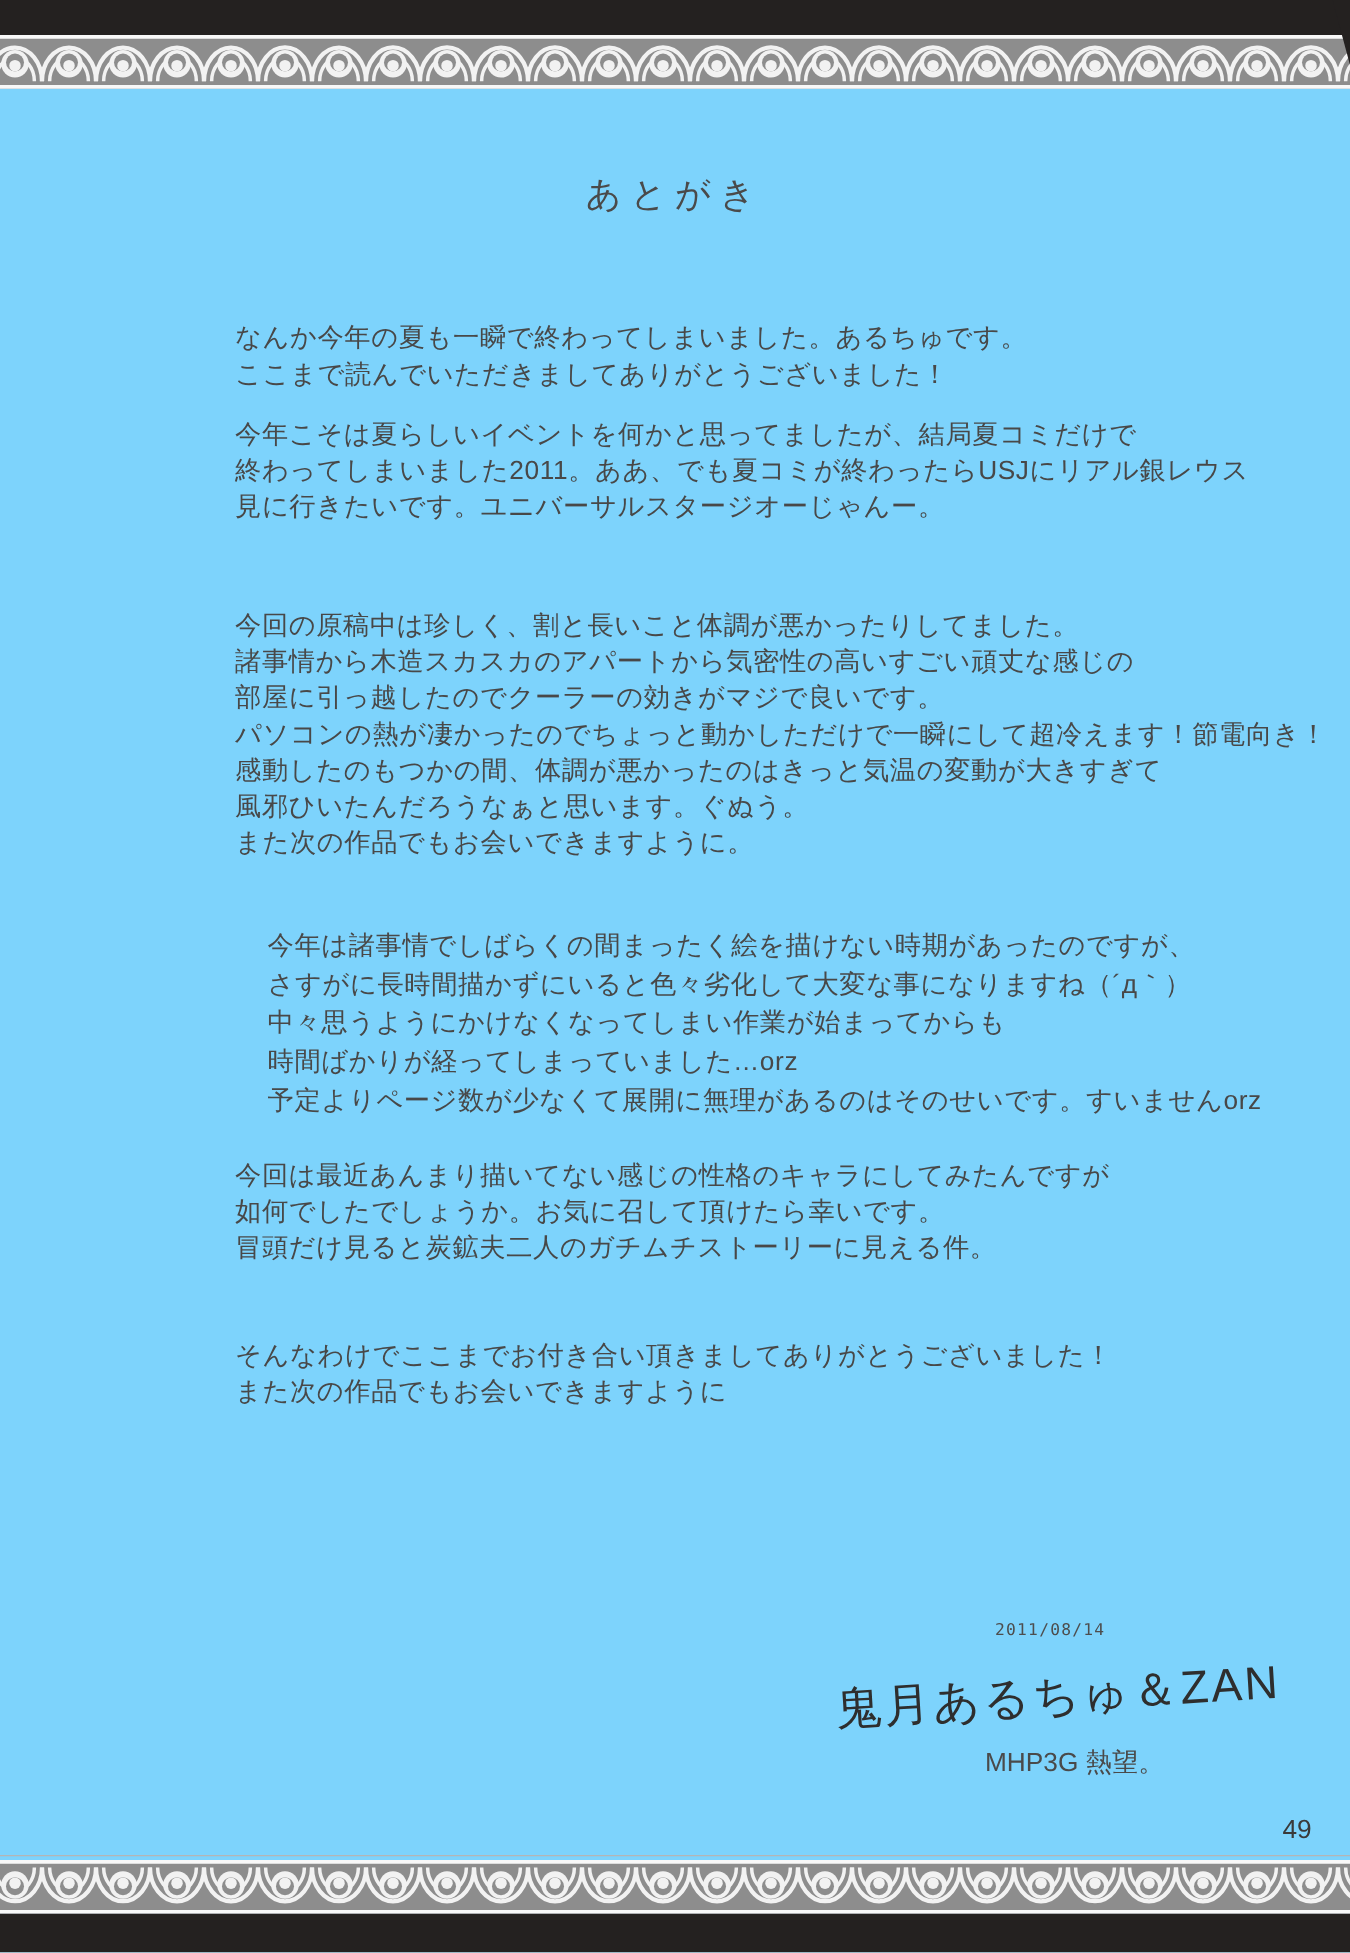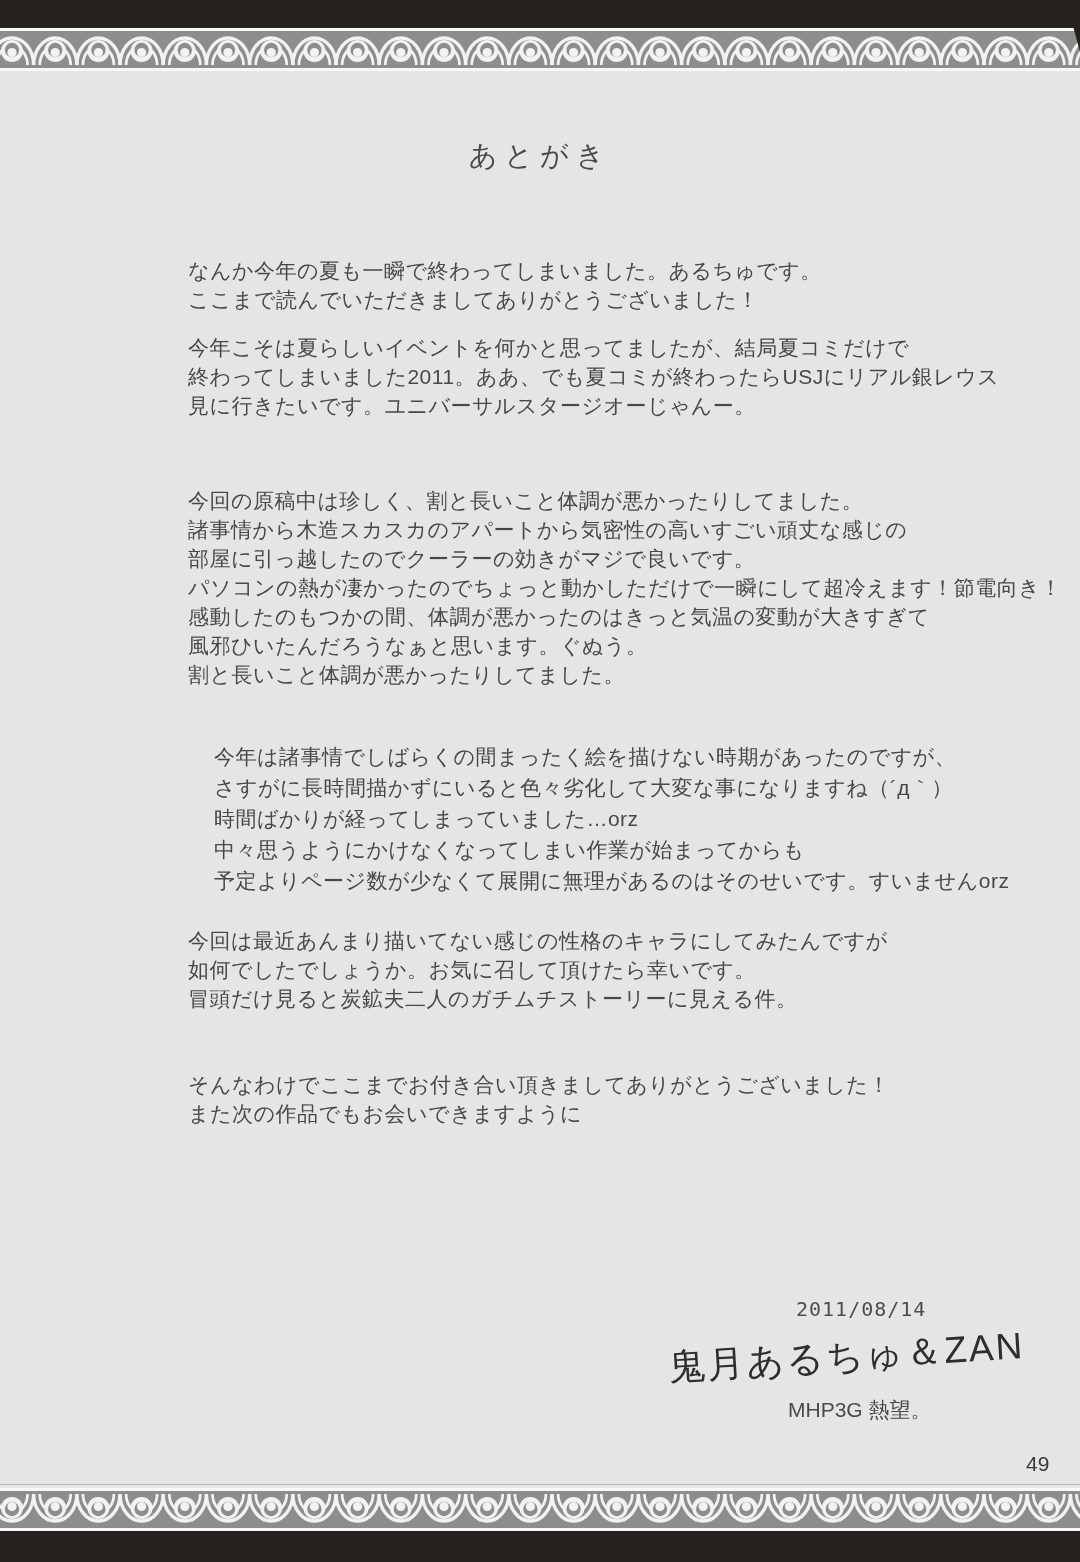--- a/index.html
+++ b/index.html
@@ -3,21 +3,21 @@
 <meta charset="utf-8">
 <style>
   * { margin: 0; padding: 0; box-sizing: border-box; }
   html, body { background: #ffffff; }
   body { font-family: "Liberation Sans", "DejaVu Sans", sans-serif; }
 
   .page {
     position: relative;
     width: 1080px;
     height: 1562px;
-    background: #e5e5e5;
+    background: #7dd3fc;
     overflow: hidden;
   }
 
   
   .top-border { position: absolute; top: 0; left: 0; width: 1080px; }
   .bottom-border { position: absolute; top: 1484px; left: 0; width: 1080px; }
 
   .dark-band-top    { width: 1080px; height: 28px; background: #242120; }
   .dark-band-bottom { width: 1080px; height: 33px; background: #242120; }
 
@@ -72,21 +72,21 @@
   .paragraph:nth-child(4) { top: 741px; line-height: 31px; margin-left: 26px; }
   .paragraph:nth-child(5) { top: 926px; }
   .paragraph:nth-child(6) { top: 1070px; }
 
   
   .date-line {
     position: absolute;
     top: 1297px;
     left: 796px;
     font-family: "DejaVu Sans Mono", "Liberation Mono", monospace;
-    font-size: 20px;
+    font-size: 13px;
     letter-spacing: 1px;
     color: #4d4d4d;
   }
   .signature {
     position: absolute;
     top: 1332px;
     left: 668px;
     font-size: 37px;
     font-weight: 300;
     letter-spacing: 2px;
@@ -271,27 +271,27 @@
         <div class="line">終わってしまいました2011。ああ、でも夏コミが終わったらUSJにリアル銀レウス</div>
         <div class="line">見に行きたいです。ユニバーサルスタージオーじゃんー。</div>
       </div>
       <div class="paragraph">
         <div class="line">今回の原稿中は珍しく、割と長いこと体調が悪かったりしてました。</div>
         <div class="line">諸事情から木造スカスカのアパートから気密性の高いすごい頑丈な感じの</div>
         <div class="line">部屋に引っ越したのでクーラーの効きがマジで良いです。</div>
         <div class="line">パソコンの熱が凄かったのでちょっと動かしただけで一瞬にして超冷えます！節電向き！</div>
         <div class="line">感動したのもつかの間、体調が悪かったのはきっと気温の変動が大きすぎて</div>
         <div class="line">風邪ひいたんだろうなぁと思います。ぐぬう。</div>
-        <div class="line">割と長いこと体調が悪かったりしてました。</div>
+        <div class="line">また次の作品でもお会いできますように。</div>
       </div>
       <div class="paragraph">
         <div class="line">今年は諸事情でしばらくの間まったく絵を描けない時期があったのですが、</div>
         <div class="line">さすがに長時間描かずにいると色々劣化して大変な事になりますね（´д｀）</div>
+        <div class="line">中々思うようにかけなくなってしまい作業が始まってからも</div>
         <div class="line">時間ばかりが経ってしまっていました…orz</div>
-        <div class="line">中々思うようにかけなくなってしまい作業が始まってからも</div>
         <div class="line">予定よりページ数が少なくて展開に無理があるのはそのせいです。すいませんorz</div>
       </div>
       <div class="paragraph">
         <div class="line">今回は最近あんまり描いてない感じの性格のキャラにしてみたんですが</div>
         <div class="line">如何でしたでしょうか。お気に召して頂けたら幸いです。</div>
         <div class="line">冒頭だけ見ると炭鉱夫二人のガチムチストーリーに見える件。</div>
       </div>
       <div class="paragraph">
         <div class="line">そんなわけでここまでお付き合い頂きましてありがとうございました！</div>
         <div class="line">また次の作品でもお会いできますように</div>

